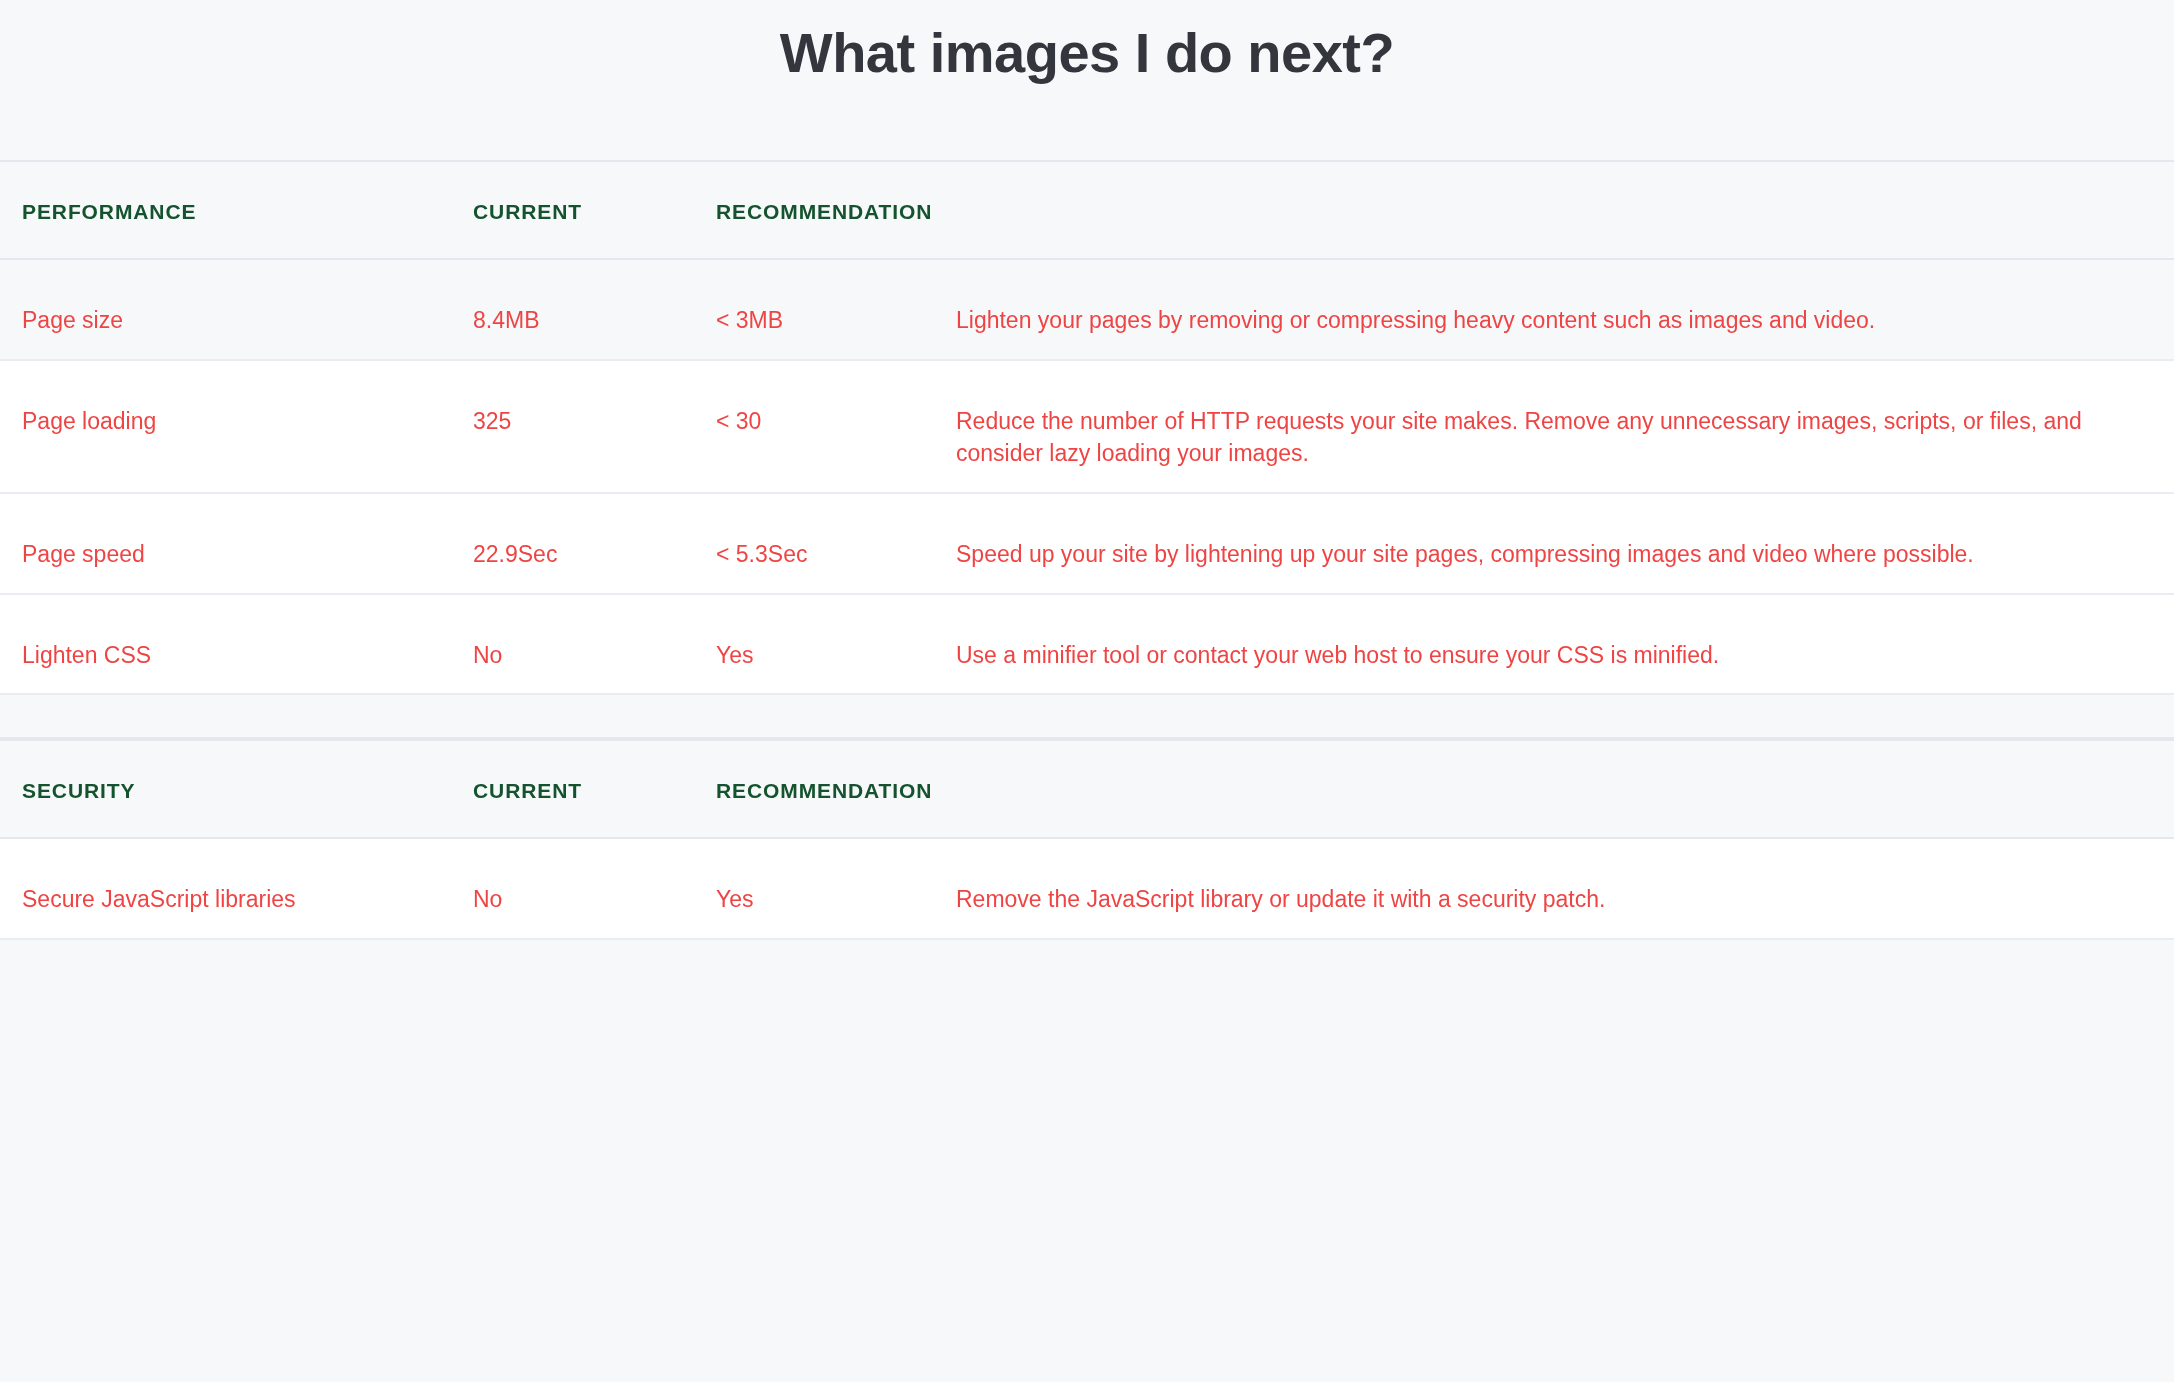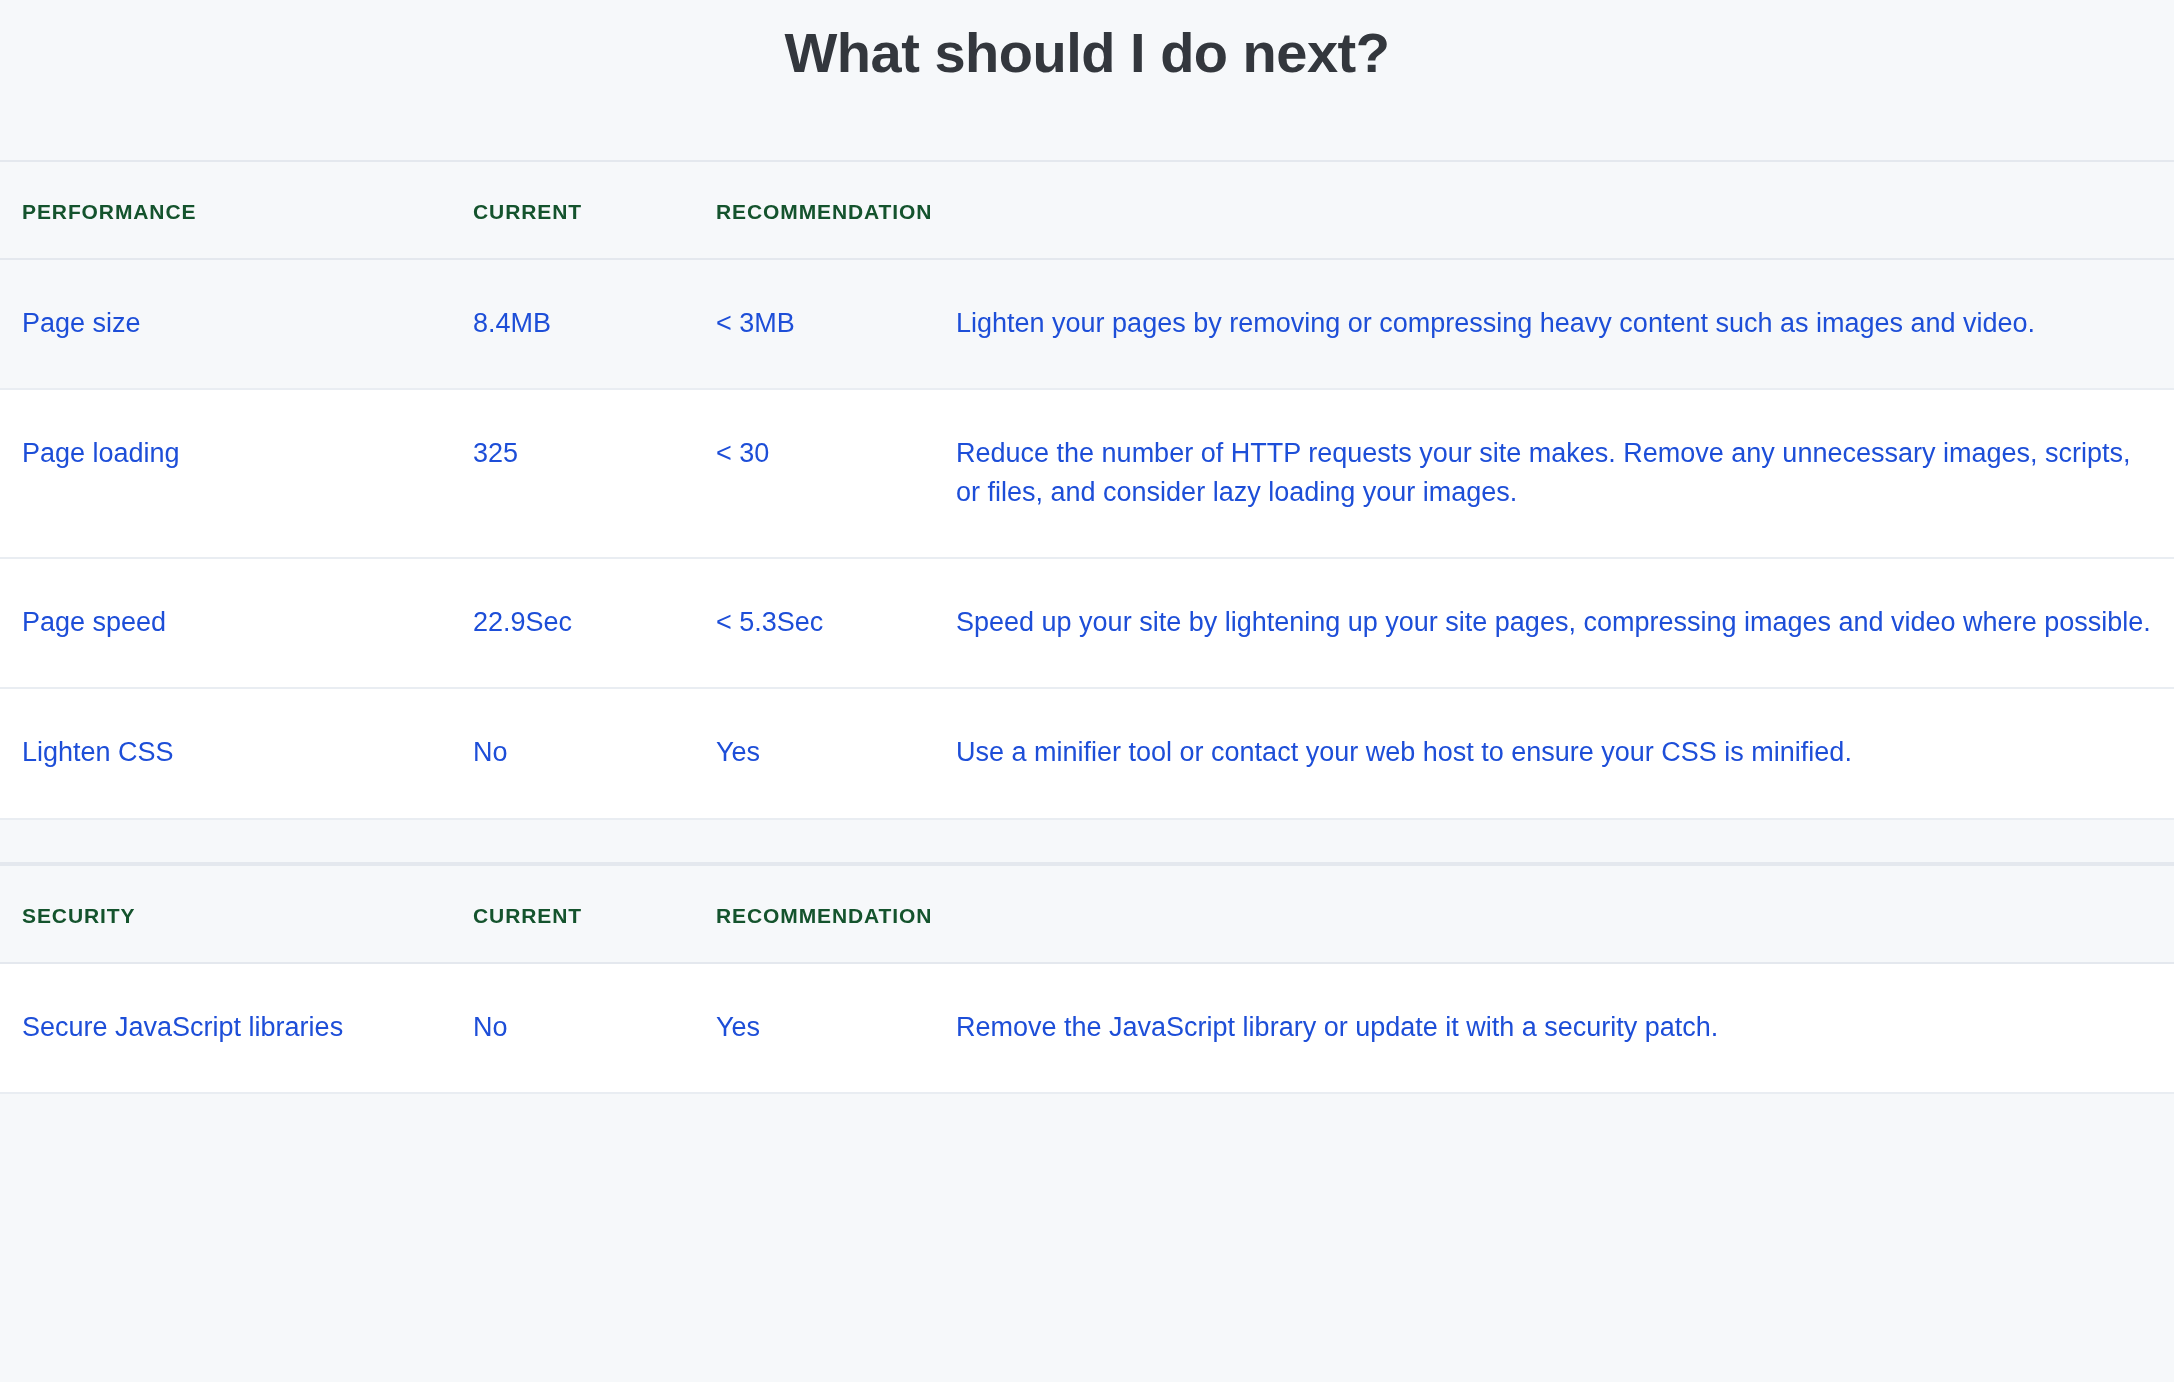--- a/index.html
+++ b/index.html
@@ -60,24 +60,24 @@
     font-weight: 700;
     letter-spacing: 0.9px;
     color: #14532d;
     padding: 38px 0 34px 0;
     vertical-align: middle;
     text-transform: uppercase;
   }
 
   .report-table tr.data-row td {
     border-bottom: 2px solid #e9edf2;
-    font-size: 27px;
+    font-size: 23px;
     font-weight: 400;
-    color: #1d4ed8;
-    padding: 44px 0 46px 0;
+    color: #ef4444;
+    padding: 44px 0 22px 0;
     vertical-align: top;
     line-height: 1.42;
   }
   .report-table tr.data-row.shaded td {
     background: #f6f8fa;
   }
   .report-table tr.data-row.plain td {
     background: #ffffff;
   }
 
@@ -116,21 +116,21 @@
   .band.foot  { height: 62px; }
 
   .tbl-wrap { width: 100%; }
 </style>
 </head>
 <body>
 
 <div class="page">
 
   <div class="title-block">
-    <h1 class="page-title">What should I do next?</h1>
+    <h1 class="page-title">What images I do next?</h1>
   </div>
 
   <div class="tbl-wrap">
     <table class="report-table">
       <tbody>
 
         <tr class="section-header">
           <td class="col-label">PERFORMANCE</td>
           <td class="col-current">CURRENT</td>
           <td class="col-rec">RECOMMENDATION</td>

